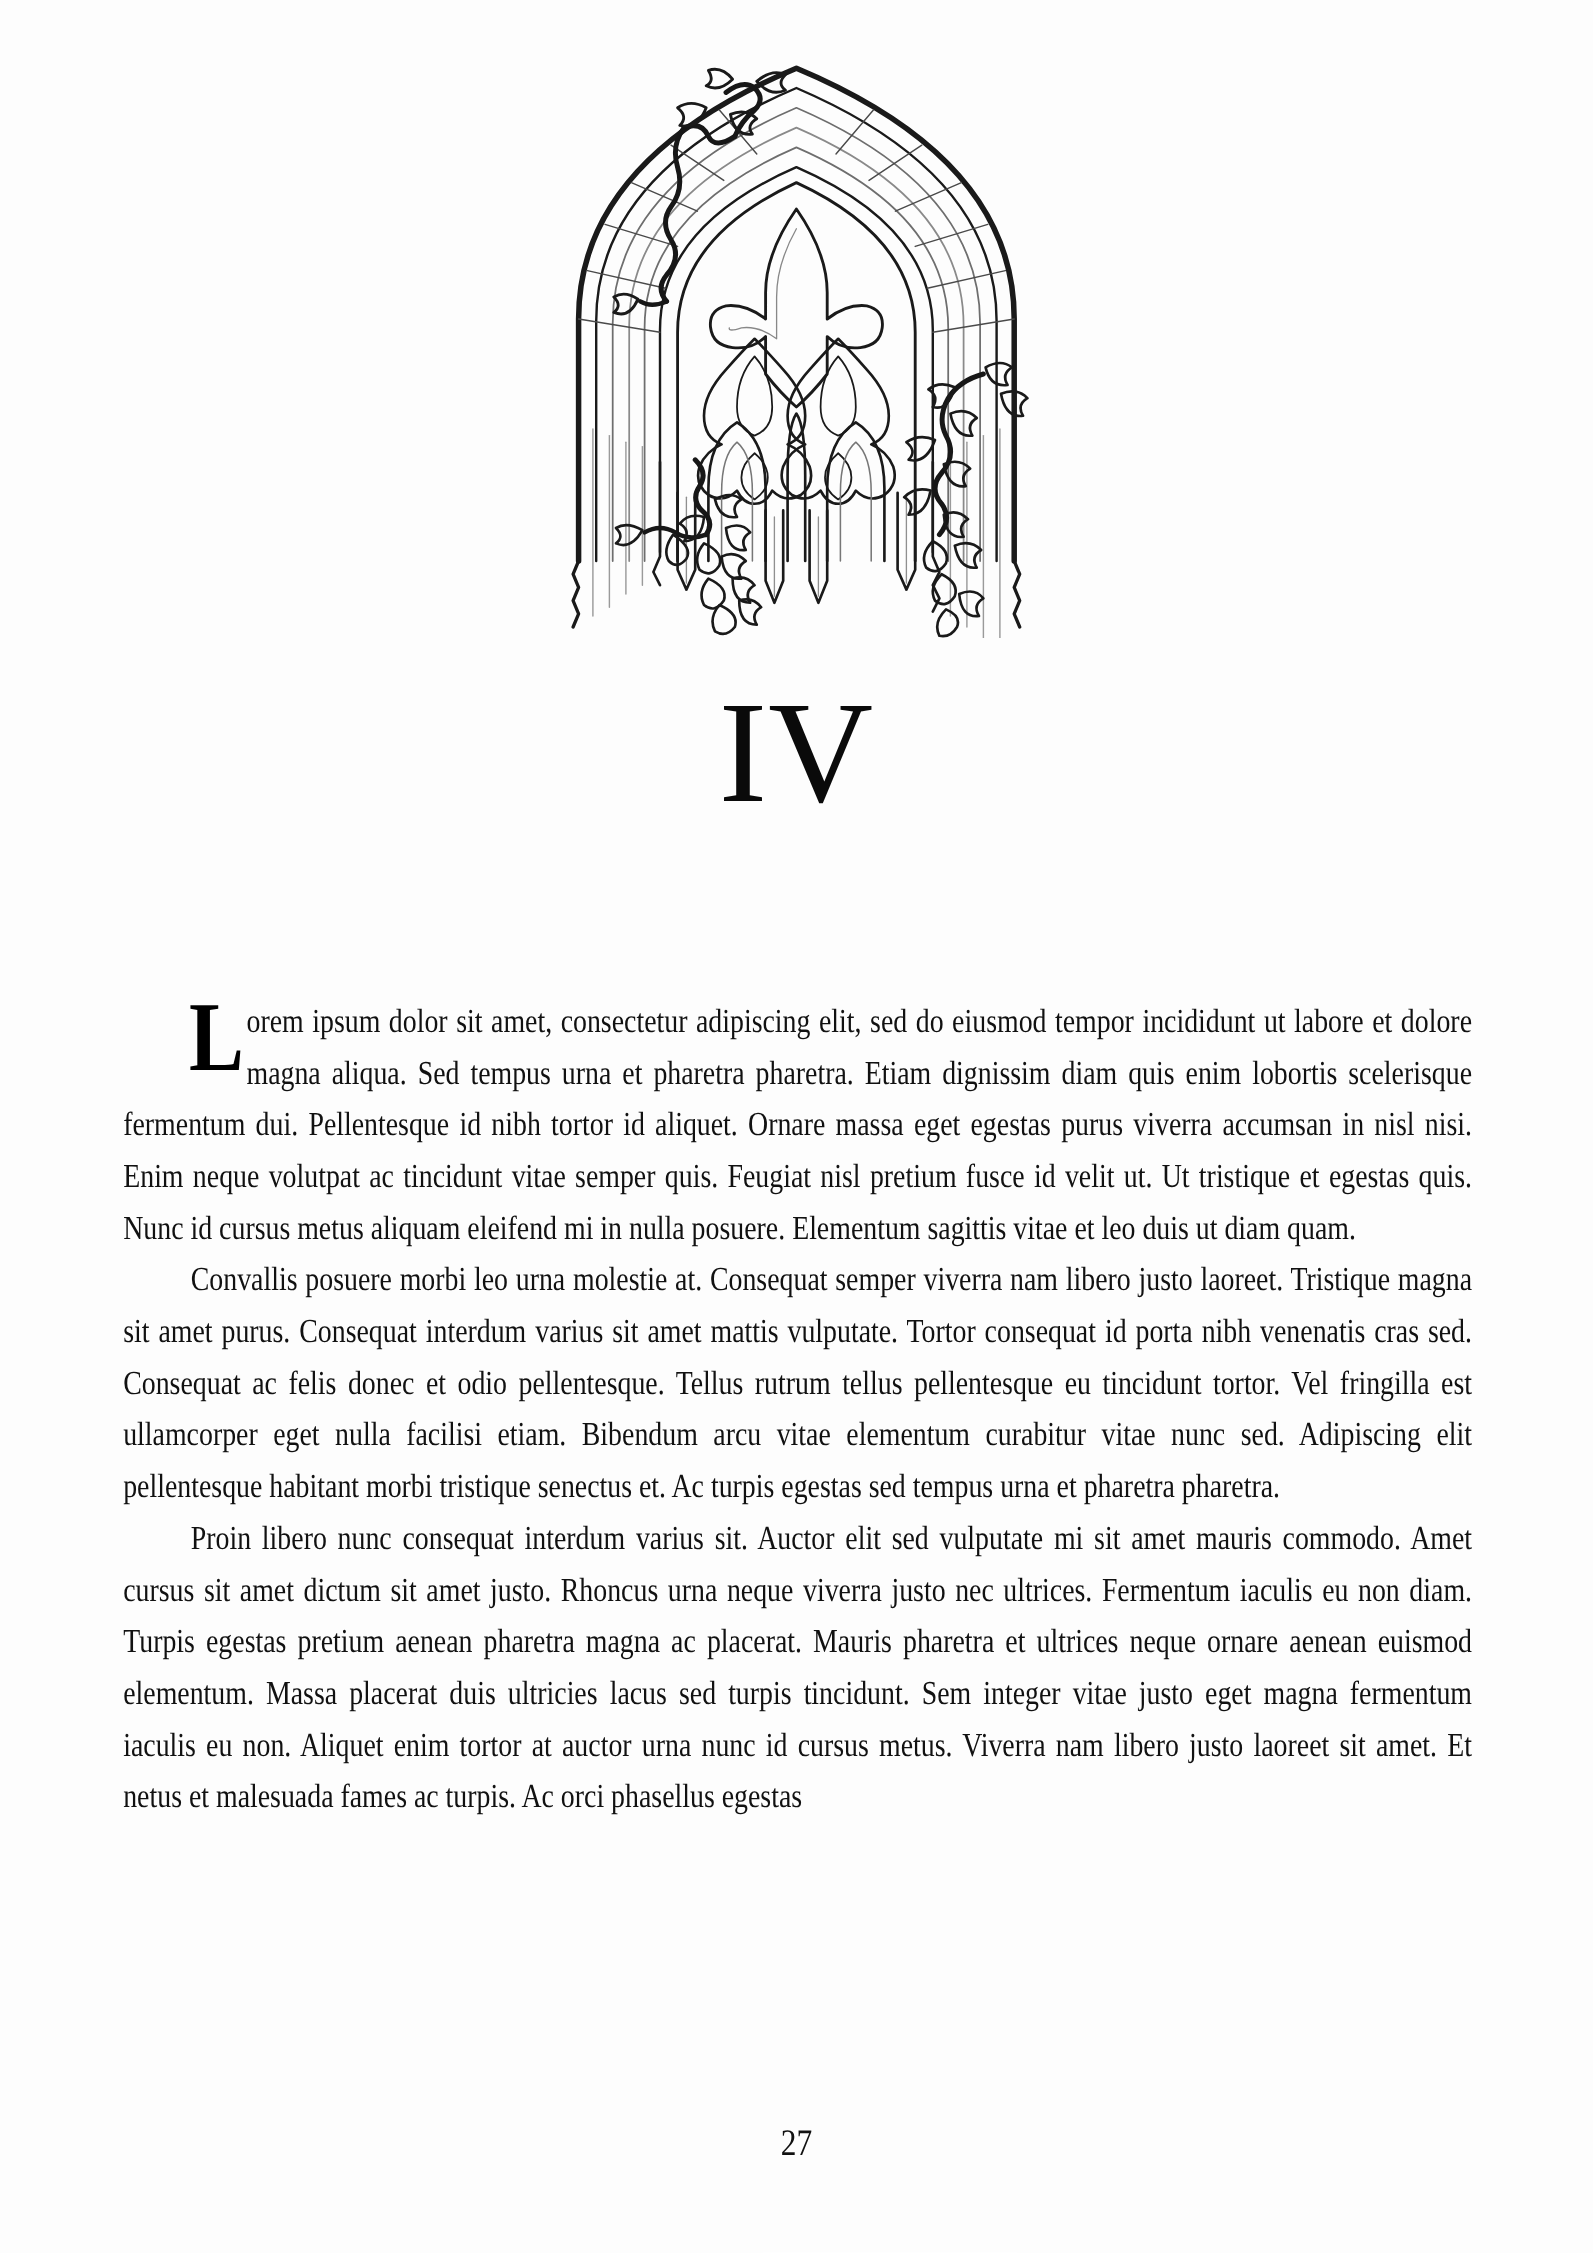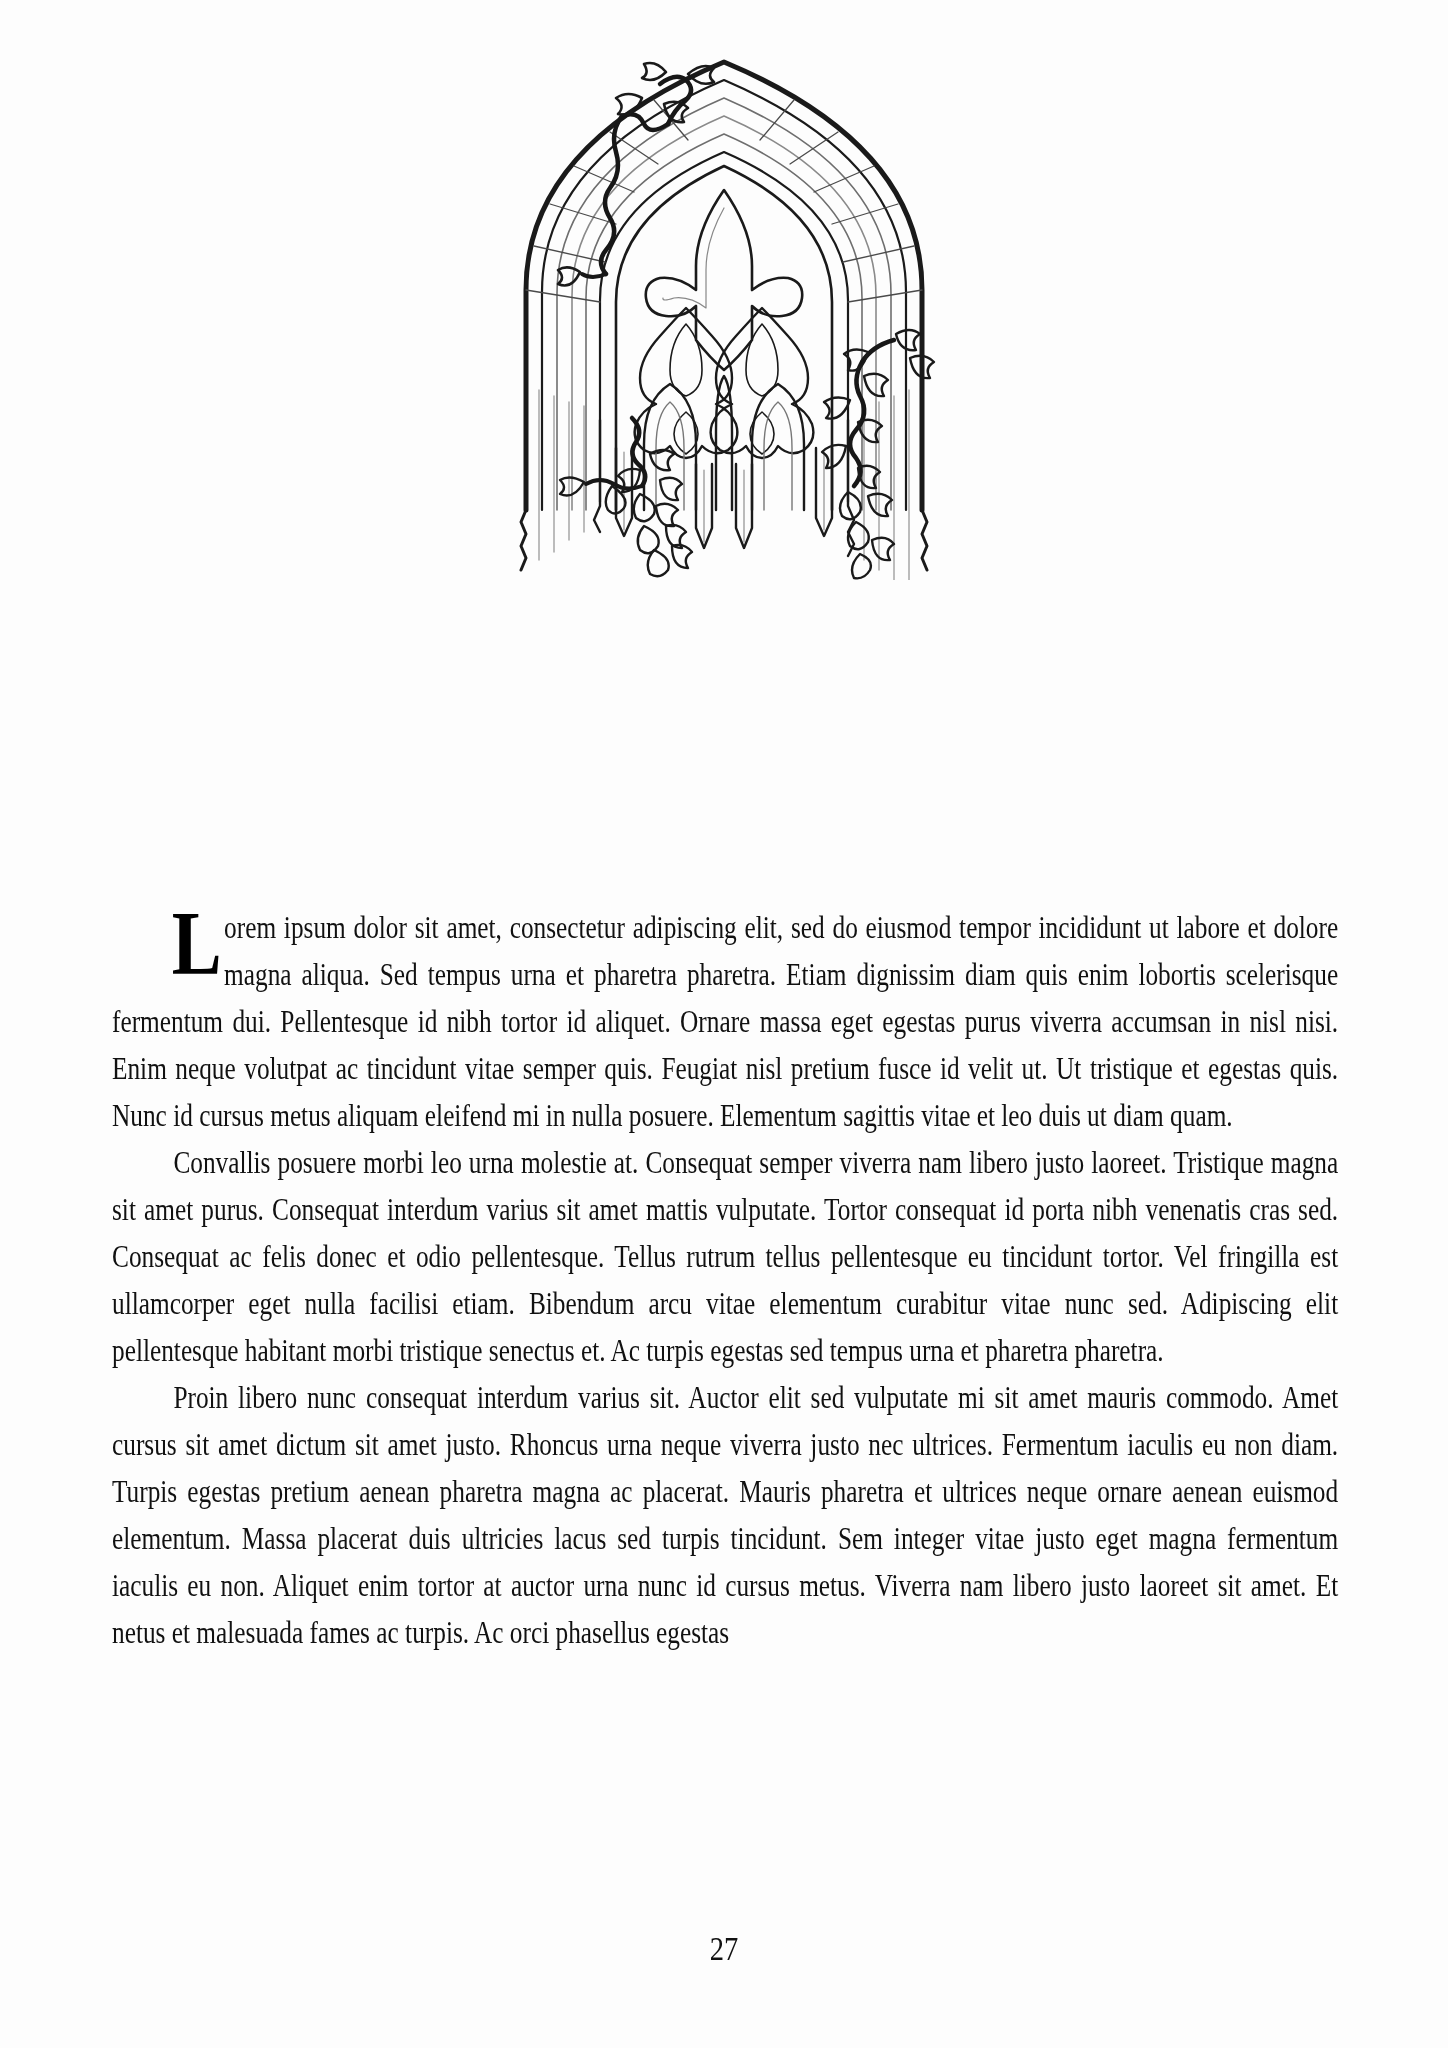--- a/index.html
+++ b/index.html
@@ -235,20 +235,21 @@
           <path d="M384 452 Q372 464 378 476 Q388 484 396 472 Q400 460 384 452 Z"></path>
           <path d="M404 456 Q418 450 428 460 Q418 466 424 476 Q408 478 404 456 Z"></path>
           <path d="M392 482 Q380 494 386 506 Q396 514 404 502 Q408 490 392 482 Z"></path>
           <path d="M408 500 Q422 494 430 504 Q420 510 426 520 Q410 522 408 500 Z"></path>
           <path d="M396 514 Q384 526 390 538 Q400 540 406 530 Q410 520 396 514 Z"></path>
         </g>
       </g>
     </svg>
   </div>
 
+  <div class="chapter-numeral">IV</div>
 
   <div class="body-block">
     <p class="para first"><span class="dropcap">L</span><span>orem ipsum dolor sit amet, consectetur adipiscing elit, sed do eiusmod tempor incididunt ut labore et dolore magna aliqua. Sed tempus urna et pharetra pharetra. Etiam dignissim diam quis enim lobortis scelerisque fermentum dui. Pellentesque id nibh tortor id aliquet. Ornare massa eget egestas purus viverra accumsan in nisl nisi. Enim neque volutpat ac tincidunt vitae semper quis. Feugiat nisl pretium fusce id velit ut. Ut tristique et egestas quis. Nunc id cursus metus aliquam eleifend mi in nulla posuere. Elementum sagittis vitae et leo duis ut diam quam.</span></p>
     <p class="para">Convallis posuere morbi leo urna molestie at. Consequat semper viverra nam libero justo laoreet. Tristique magna sit amet purus. Consequat interdum varius sit amet mattis vulputate. Tortor consequat id porta nibh venenatis cras sed. Consequat ac felis donec et odio pellentesque. Tellus rutrum tellus pellentesque eu tincidunt tortor. Vel fringilla est ullamcorper eget nulla facilisi etiam. Bibendum arcu vitae elementum curabitur vitae nunc sed. Adipiscing elit pellentesque habitant morbi tristique senectus et. Ac turpis egestas sed tempus urna et pharetra pharetra.</p>
     <p class="para">Proin libero nunc consequat interdum varius sit. Auctor elit sed vulputate mi sit amet mauris commodo. Amet cursus sit amet dictum sit amet justo. Rhoncus urna neque viverra justo nec ultrices. Fermentum iaculis eu non diam. Turpis egestas pretium aenean pharetra magna ac placerat. Mauris pharetra et ultrices neque ornare aenean euismod elementum. Massa placerat duis ultricies lacus sed turpis tincidunt. Sem integer vitae justo eget magna fermentum iaculis eu non. Aliquet enim tortor at auctor urna nunc id cursus metus. Viverra nam libero justo laoreet sit amet. Et netus et malesuada fames ac turpis. Ac orci phasellus egestas</p>
   </div>
 
   <div class="folio">27</div>
 
 </div>

